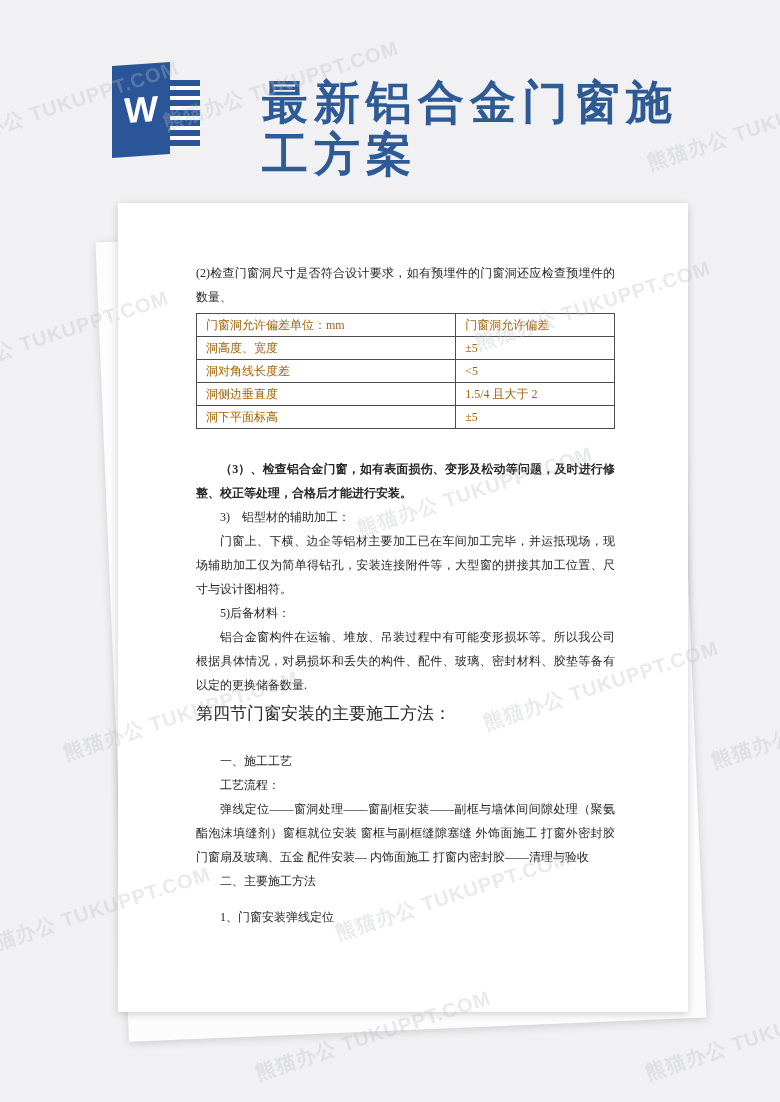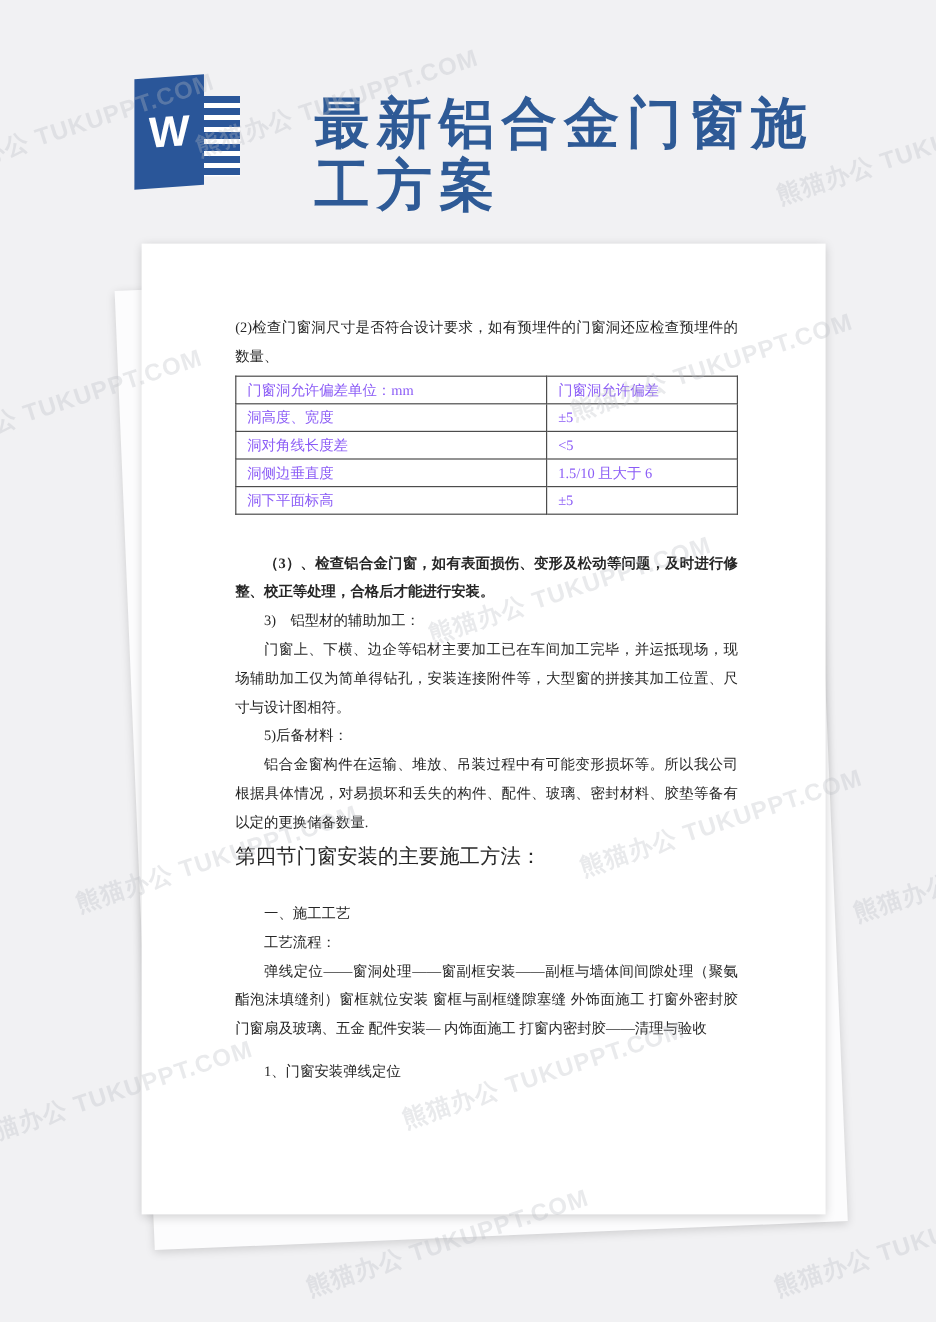--- a/index.html
+++ b/index.html
@@ -53,21 +53,21 @@
     padding:58px 73px 0 78px;
   }
   .sheet p{
     margin:0;font-size:12px;line-height:24px;color:#262626;
     text-align:justify;
   }
   .ind{text-indent:2em;}
   
   table.dev{
     width:100%;border-collapse:collapse;margin-top:4px;
-    font-size:12px;color:#8b5cf6;
+    font-size:12px;color:#a16207;
   }
   table.dev td{
     border:1px solid #4d4d4d;height:22px;padding:0 0 0 9px;
     line-height:15px;
   }
   table.dev td.c1{width:62%;}
   
   .para-check{margin-top:28px !important;font-weight:bold;}
   .sec-heading{
     font-size:17px !important;line-height:30px !important;
@@ -117,35 +117,36 @@
       <tr>
         <td class="c1">洞高度、宽度</td>
         <td>±5</td>
       </tr>
       <tr>
         <td class="c1">洞对角线长度差</td>
         <td>&lt;5</td>
       </tr>
       <tr>
         <td class="c1">洞侧边垂直度</td>
-        <td>1.5/10 且大于 6</td>
+        <td>1.5/4 且大于 2</td>
       </tr>
       <tr>
         <td class="c1">洞下平面标高</td>
         <td>±5</td>
       </tr>
     </tbody>
   </table>
 
   <p class="ind para-check">（3）、检查铝合金门窗，如有表面损伤、变形及松动等问题，及时进行修整、校正等处理，合格后才能进行安装。</p>
   <p class="ind">3)　铝型材的辅助加工：</p>
   <p class="ind">门窗上、下横、边企等铝材主要加工已在车间加工完毕，并运抵现场，现场辅助加工仅为简单得钻孔，安装连接附件等，大型窗的拼接其加工位置、尺寸与设计图相符。</p>
   <p class="ind">5)后备材料：</p>
   <p class="ind">铝合金窗构件在运输、堆放、吊装过程中有可能变形损坏等。所以我公司根据具体情况，对易损坏和丢失的构件、配件、玻璃、密封材料、胶垫等备有以定的更换储备数量.</p>
 
   <p class="sec-heading">第四节门窗安装的主要施工方法：</p>
 
   <p class="ind">一、施工工艺</p>
   <p class="ind">工艺流程：</p>
   <p class="ind">弹线定位——窗洞处理——窗副框安装——副框与墙体间间隙处理（聚氨酯泡沫填缝剂）窗框就位安装 窗框与副框缝隙塞缝 外饰面施工 打窗外密封胶 门窗扇及玻璃、五金 配件安装— 内饰面施工 打窗内密封胶——清理与验收</p>
+  <p class="ind">二、主要施工方法</p>
   <p class="ind item-first">1、门窗安装弹线定位</p>
 
 </div>
 
 </body></html>

